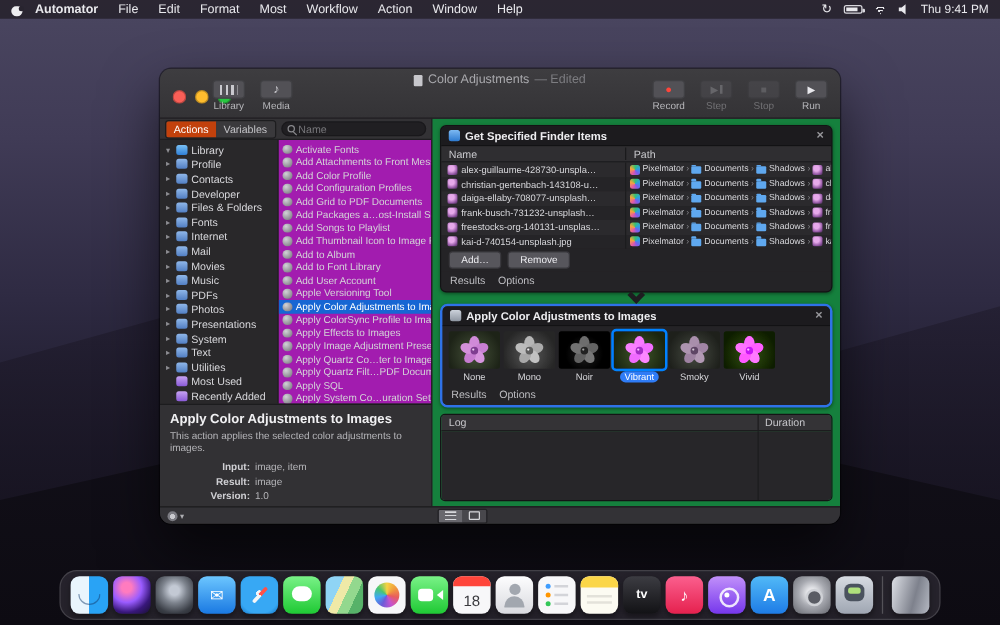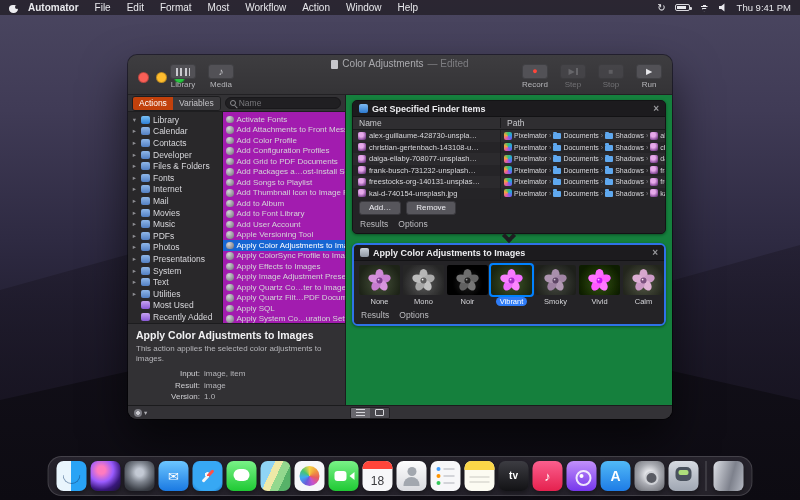--- a/index.html
+++ b/index.html
@@ -71,21 +71,21 @@
 .side-ico.smart{background:linear-gradient(#c6a2f2,#8a5ad7)}
 .side-ico.root{background:linear-gradient(#79c0f5,#2f7fd6)}
 .actionlist{flex:1;padding-top:2px;overflow:hidden;background:#a21caf;min-width:0}
 .act-row{display:flex;align-items:center;gap:3px;height:10.5px;padding:0 3px;font-size:8px;color:#d4d4d8;white-space:nowrap;overflow:hidden}
 .act-ico{width:7.5px;height:7.5px;border-radius:50%;background:radial-gradient(circle at 35% 30%,#d3d3d8,#6e6e75);flex:none}
 .act-row.sel{background:#1766d3;color:#fff}
 .desc{flex:none;height:82px;border-top:1px solid #1c1c1e;background:#323134;padding:5px 8px;overflow:hidden}
 .desc h3{font-size:10.5px;color:#f1f1f3;margin-bottom:3px;font-weight:bold}
 .desc p{font-size:8px;color:#b5b5b9;margin-bottom:4px;line-height:1.25}
 .frow{display:flex;font-size:8px;line-height:1.45}
-.flab{width:64px;text-align:right;font-weight:normal;color:#cfcfd3;margin-right:4px;flex:none}
+.flab{width:64px;text-align:right;font-weight:bold;color:#cfcfd3;margin-right:4px;flex:none}
 .fval{color:#b5b5b9}
 .fval.link{color:#4b9bff}
 
 
 .work{flex:1;min-width:0;background:#15803d;padding:5px 6px 4px;display:flex;flex-direction:column}
 .card{background:#242326;border:1px solid #131315;border-radius:5px;overflow:hidden;flex:none;box-shadow:0 1px 3px rgba(0,0,0,.4)}
 .card-h{height:16px;display:flex;align-items:center;gap:4px;padding:0 6px;background:#1c1b1e;border-bottom:1px solid #121214;font-size:9px;font-weight:bold;color:#ededf0}
 .ch-ico{width:9px;height:9px;border-radius:2px;flex:none}
 .ch-ico.finder{background:linear-gradient(#7db9f2,#2d7ad0)}
 .ch-ico.robot{background:linear-gradient(#ccd2db,#8e96a2)}
@@ -285,21 +285,21 @@
       <div class="lists">
         <div class="sidebar" id="sidebar">
             <div class="side-row">
               <span class="tri">▾</span>
               <span class="side-ico root"></span>
               <span>Library</span>
             </div>
             <div class="side-row">
               <span class="tri">▸</span>
               <span class="side-ico"></span>
-              <span>Calendar</span>
+              <span>Profile</span>
             </div>
             <div class="side-row">
               <span class="tri">▸</span>
               <span class="side-ico"></span>
               <span>Contacts</span>
             </div>
             <div class="side-row">
               <span class="tri">▸</span>
               <span class="side-ico"></span>
               <span>Developer</span>
@@ -707,41 +707,37 @@
                   <ellipse cx="15" cy="7.5" rx="4.6" ry="6.5" fill="#c97fd3" transform="rotate(72 15 14)"></ellipse>
                   <ellipse cx="15" cy="7.5" rx="4.6" ry="6.5" fill="#d795de" transform="rotate(144 15 14)"></ellipse>
                   <ellipse cx="15" cy="7.5" rx="4.6" ry="6.5" fill="#c67cd0" transform="rotate(216 15 14)"></ellipse>
                   <ellipse cx="15" cy="7.5" rx="4.6" ry="6.5" fill="#d390da" transform="rotate(288 15 14)"></ellipse>
                   <circle cx="15" cy="14" r="3.4" fill="#7e3d90"></circle>
                   <circle cx="14" cy="13" r="1" fill="#eac9ee"></circle>
                 </svg>
               </div>
               <div class="tlab"><span>Vivid</span></div>
             </div>
-            <div class="thumb">
-              <div class="timg f-calm">
-                <svg viewBox="0 0 30 28" width="27" height="25" aria-hidden="true">
-                  <ellipse cx="15" cy="7.5" rx="4.6" ry="6.5" fill="#d08ad8"></ellipse>
-                  <ellipse cx="15" cy="7.5" rx="4.6" ry="6.5" fill="#c97fd3" transform="rotate(72 15 14)"></ellipse>
-                  <ellipse cx="15" cy="7.5" rx="4.6" ry="6.5" fill="#d795de" transform="rotate(144 15 14)"></ellipse>
-                  <ellipse cx="15" cy="7.5" rx="4.6" ry="6.5" fill="#c67cd0" transform="rotate(216 15 14)"></ellipse>
-                  <ellipse cx="15" cy="7.5" rx="4.6" ry="6.5" fill="#d390da" transform="rotate(288 15 14)"></ellipse>
-                  <circle cx="15" cy="14" r="3.4" fill="#7e3d90"></circle>
-                  <circle cx="14" cy="13" r="1" fill="#eac9ee"></circle>
-                </svg>
-              </div>
-              <div class="tlab"><span>Calm</span></div>
-            </div>
           </div>
         <div class="card-f" id="s2-links">
             <span>Results</span>
             <span>Options</span>
           </div>
       </div>
 
+      <div class="log">
+        <div class="log-h" id="log-head">
+            <span class="lc1">Log</span>
+            <span class="lc2">Duration</span>
+          </div>
+        <div class="log-b">
+          <div class="b1"></div>
+          <div class="b2"></div>
+        </div>
+      </div>
     </div>
   </div>
 
   <div class="statusbar">
     <span class="gearbtn">
       <span class="gear"></span>
       <span class="caret">▾</span>
     </span>
     <span class="vts">
       <span class="vt active">

